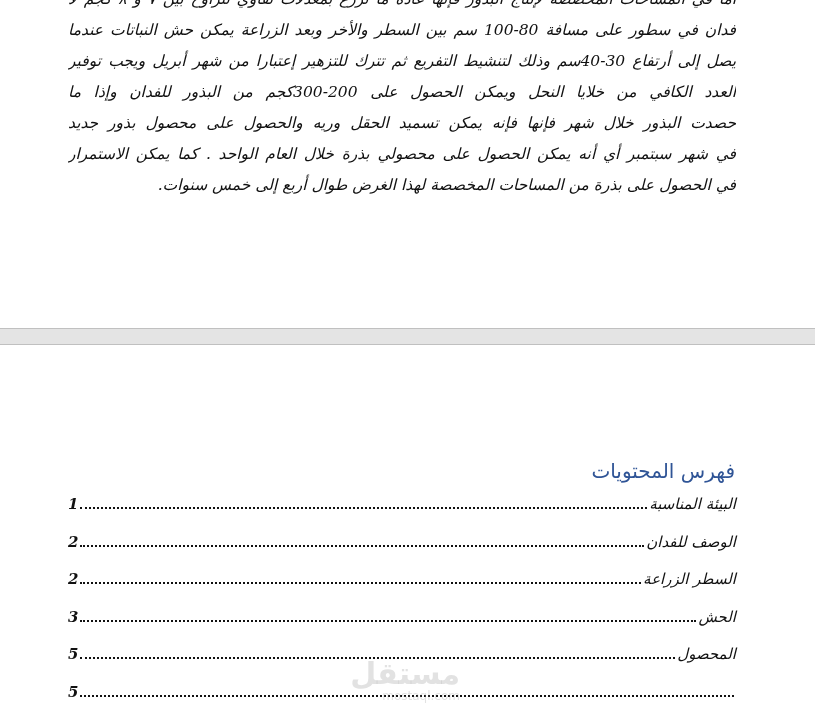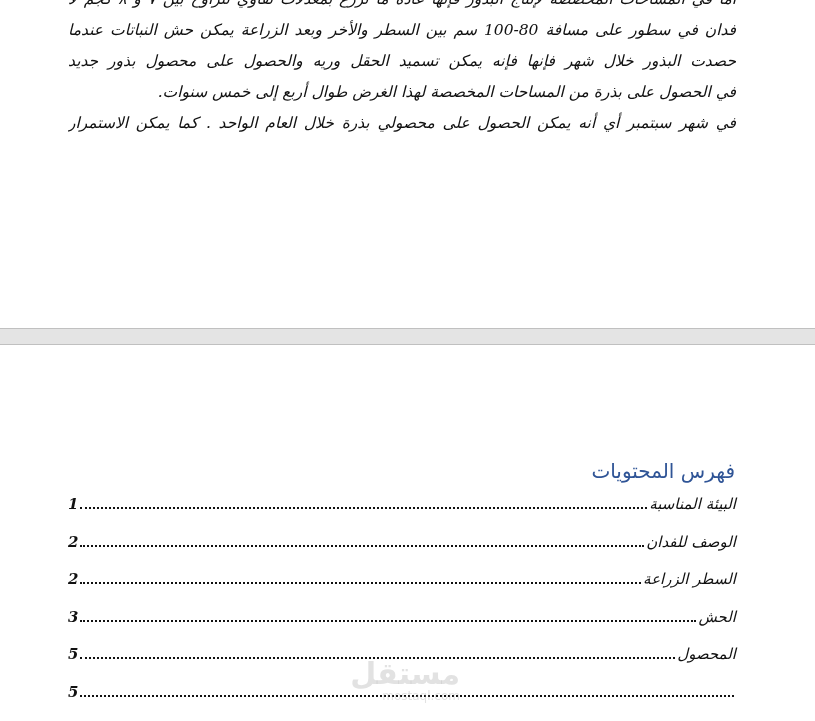--- a/index.html
+++ b/index.html
@@ -58,23 +58,25 @@
   .watermark .wm-ar { font-size: 30px; font-weight: bold; line-height: 32px; direction: rtl; }
   .watermark .wm-en { font-size: 12px; line-height: 12px; }
 </style>
 </head>
 <body>
 
 <div class="page1">
   <div class="body-text">
     <span class="line">أما في المساحات المخصصة لإنتاج البذور فإنها عادة ما تزرع بمعدلات تقاوي تتراوح بين ٧ و ٨ كجم لا</span>
     <span class="line">فدان في سطور على مسافة 80-100 سم بين السطر والأخر وبعد الزراعة يمكن حش النباتات عندما</span>
+    <span class="line">يصل إلى أرتفاع 30-40سم وذلك لتنشيط التفريع ثم تترك للتزهير إعتبارا من شهر أبريل ويجب توفير</span>
+    <span class="line">العدد الكافي من خلايا النحل ويمكن الحصول على 200-300كجم من البذور للفدان وإذا ما</span>
     <span class="line">حصدت البذور خلال شهر فإنها فإنه يمكن تسميد الحقل وريه والحصول على محصول بذور جديد</span>
+    <span class="line">في شهر سبتمبر أي أنه يمكن الحصول على محصولي بذرة خلال العام الواحد . كما يمكن الاستمرار</span>
     <span class="line last">في الحصول على بذرة من المساحات المخصصة لهذا الغرض طوال أربع إلى خمس سنوات.</span>
-    <span class="line">في شهر سبتمبر أي أنه يمكن الحصول على محصولي بذرة خلال العام الواحد . كما يمكن الاستمرار</span>
   </div>
 </div>
 
 <div class="page-gap"></div>
 
 <div class="page2">
   <div class="toc-title">فهرس المحتويات</div>
   <div class="toc">
     <div class="toc-row">
       <span class="entry">البيئة المناسبة</span>

